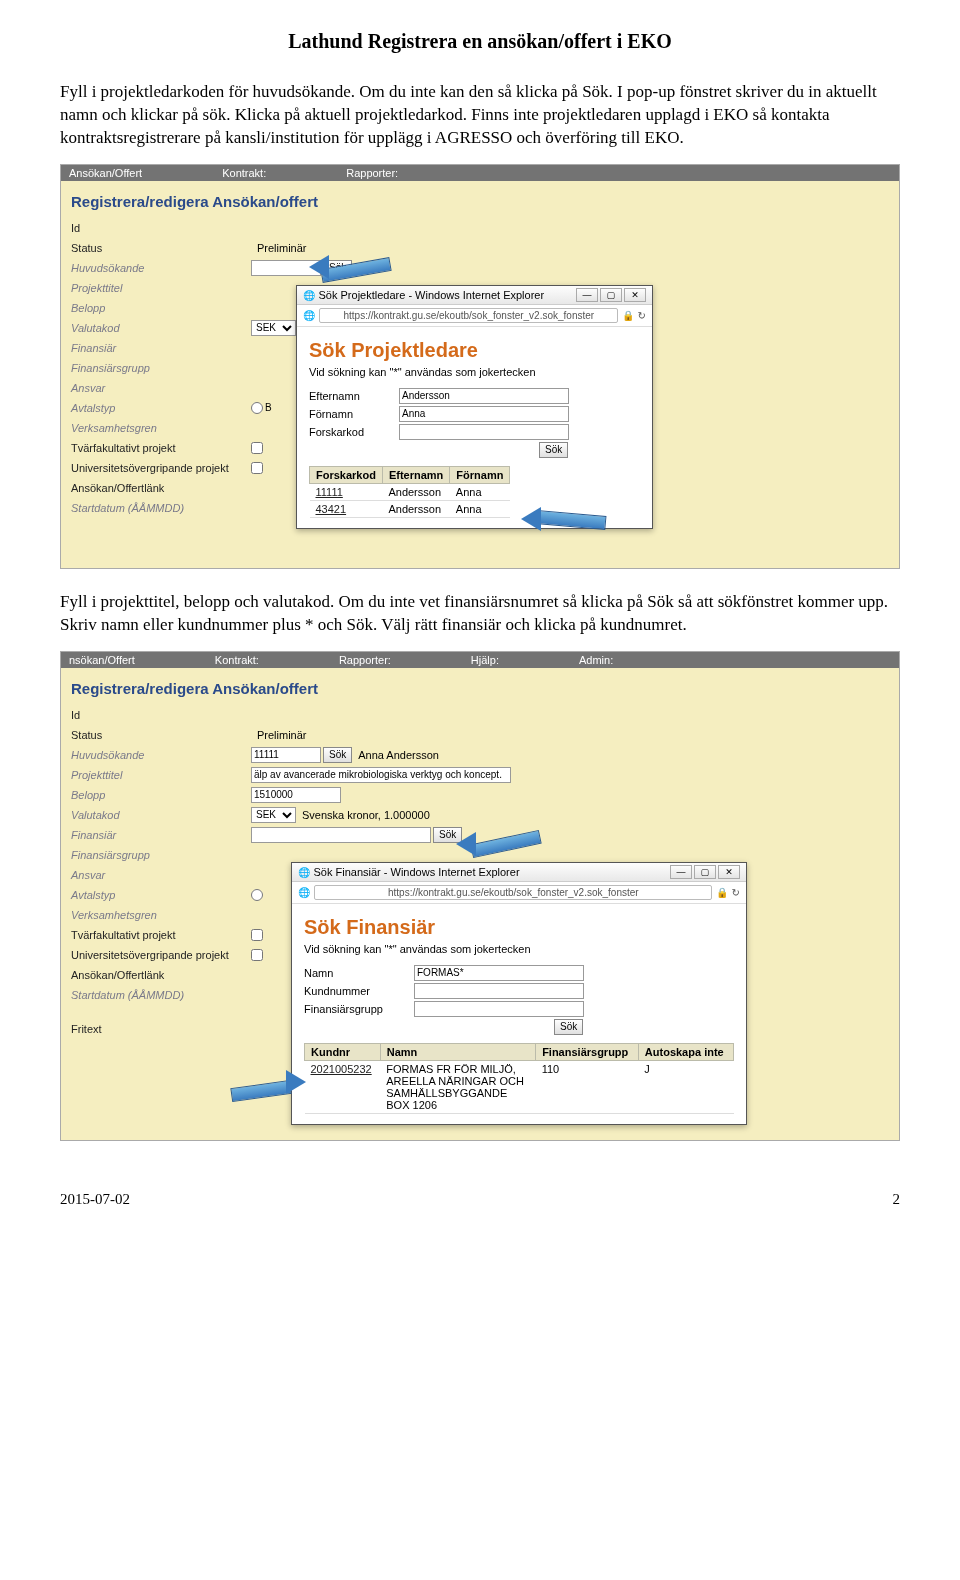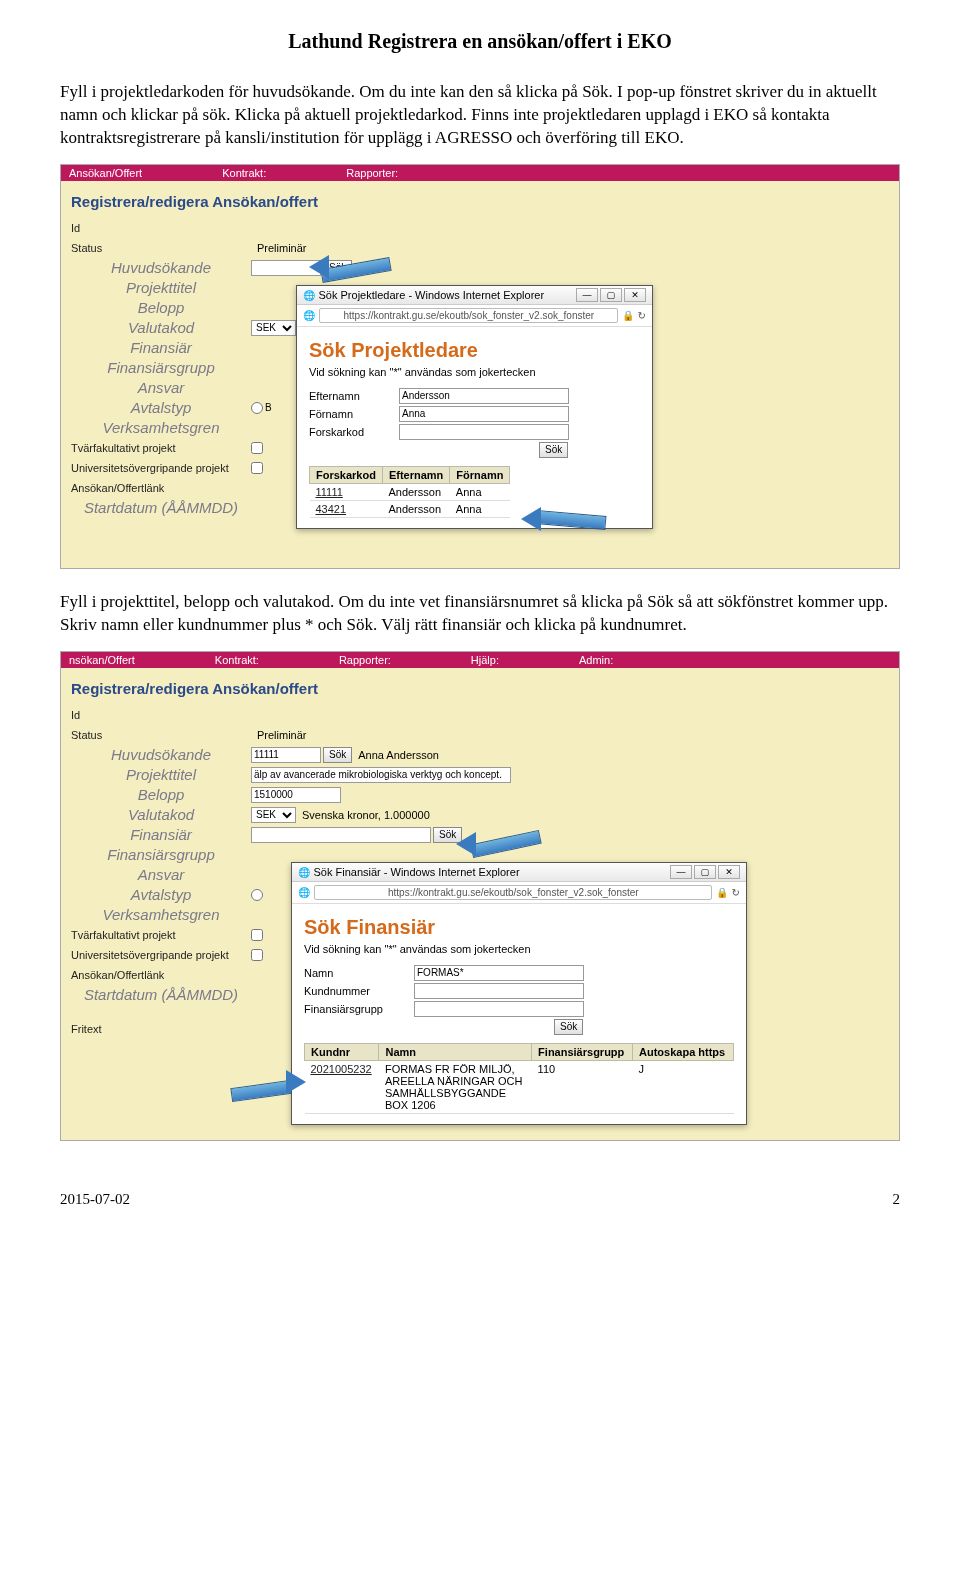--- a/index.html
+++ b/index.html
@@ -23,21 +23,21 @@
   .screenshot {
     background: #f5eec0;
     border: 1px solid #aaa;
     margin: 10px 0 22px 0;
     font-family: Arial, sans-serif;
     font-size: 11px;
     position: relative;
     overflow: hidden;
   }
   .menubar {
-    background: #be185d;
+    background: #737373;
     color: #fff;
     display: flex;
     padding: 2px 8px;
     font-size: 11px;
     align-items: center;
   }
   .menubar span {
     margin-right: 80px;
   }
   .form-title {
@@ -49,22 +49,21 @@
   .form-row {
     display: flex;
     align-items: center;
     padding: 1px 10px;
     min-height: 20px;
   }
   .form-label {
     width: 180px;
     color: #7a7a8a;
     font-style: italic;
-    font-size: 15px;
-    text-align: center;
+    font-size: 11px;
   }
   .form-label-dk {
     width: 180px;
     color: #222;
     font-size: 11px;
   }
   .form-input {
     border: 1px solid #999;
     background: #fff;
     height: 16px;
@@ -435,21 +434,21 @@
       <div class="popup-frow">
           <span class="popup-flabel" style="width:110px"></span>
           <button class="form-btn" style="margin-left:140px">Sök</button>
         </div>
       <table class="popup-table" style="width:100%;">
         <tbody>
             <tr>
           <th>Kundnr</th>
           <th>Namn</th>
           <th>Finansiärsgrupp</th>
-          <th>Autoskapa https</th>
+          <th>Autoskapa inte</th>
         </tr>
         <tr>
           <td class="link" style="vertical-align:top;">2021005232</td>
           <td style="max-width:150px;">FORMAS FR FÖR MILJÖ, AREELLA NÄRINGAR OCH SAMHÄLLSBYGGANDE BOX 1206</td>
           <td style="vertical-align:top;">110</td>
           <td style="vertical-align:top;">J</td>
         </tr>
       </tbody>
         </table>
     </div>

